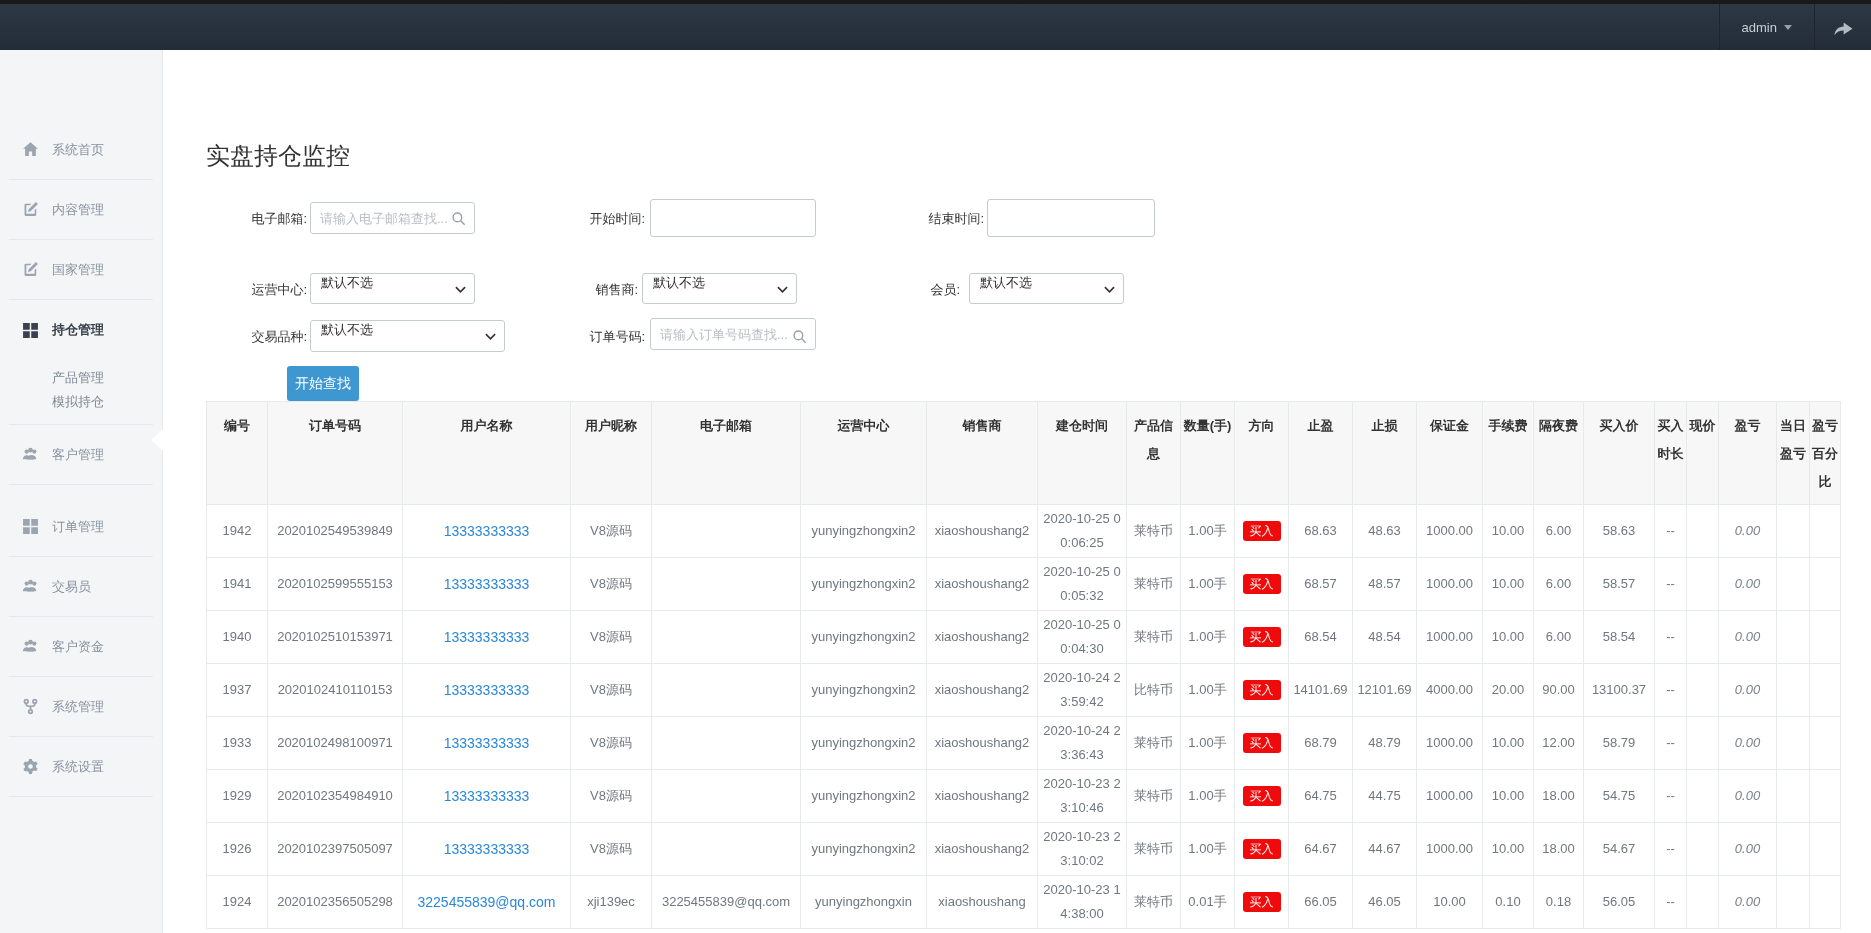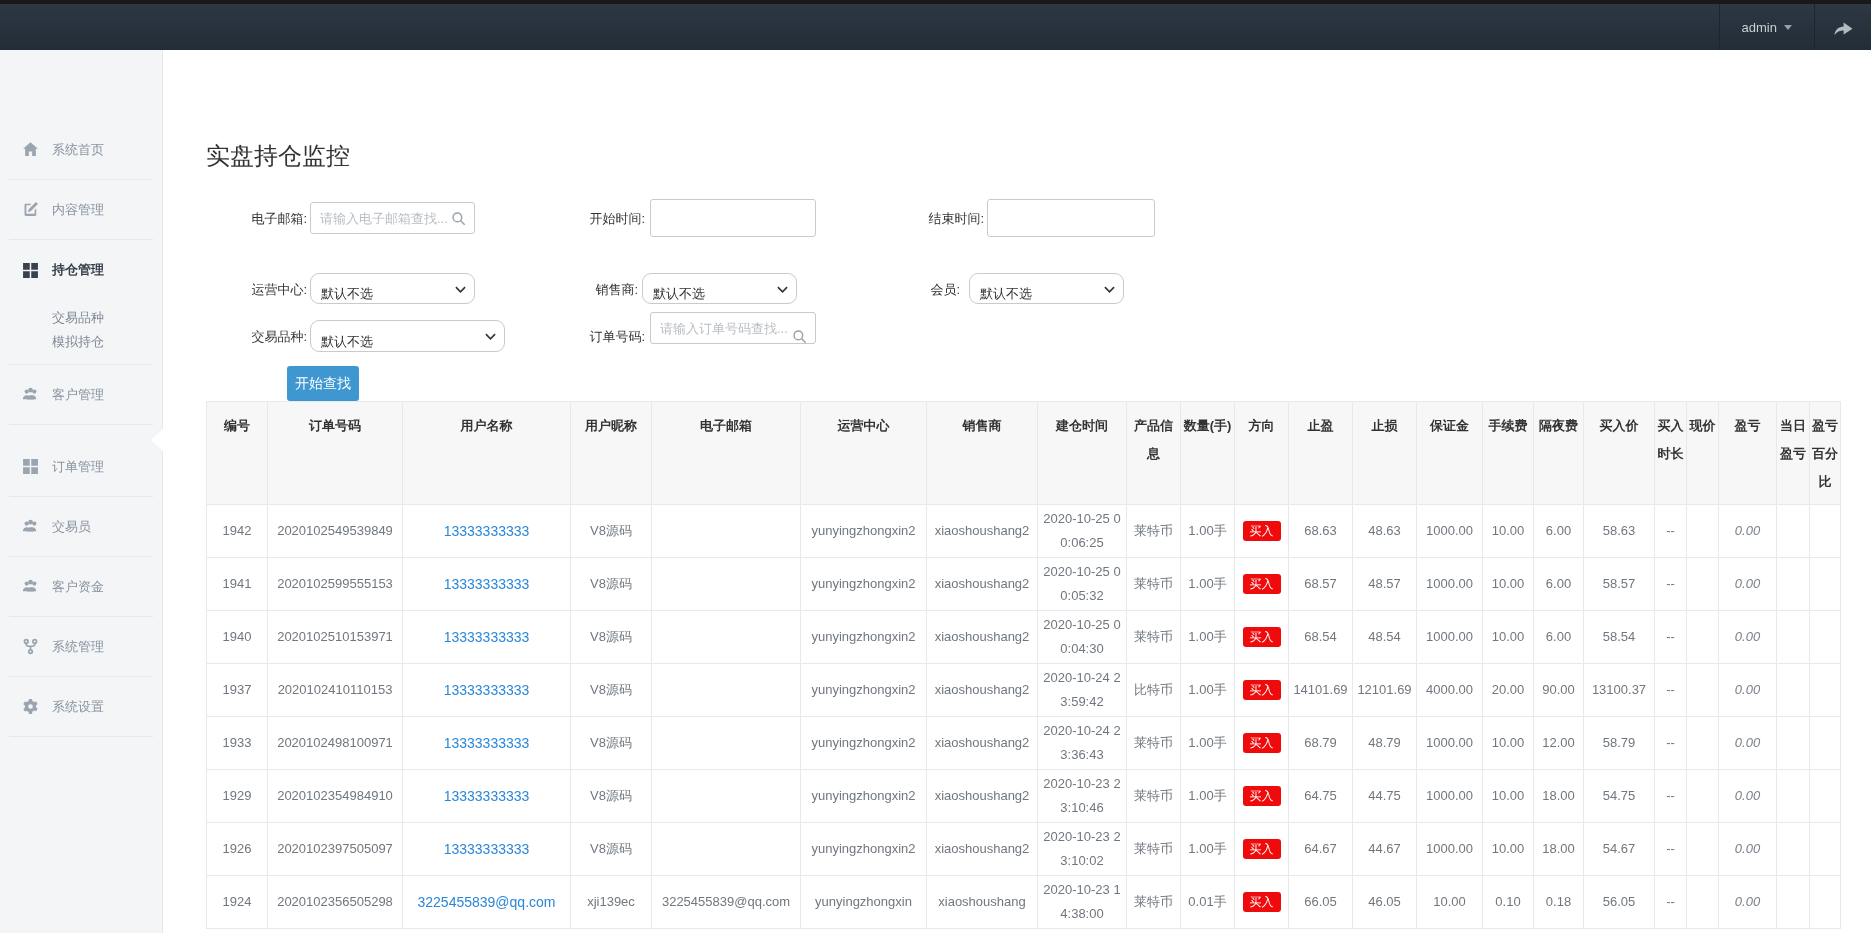--- a/index.html
+++ b/index.html
@@ -34,22 +34,22 @@
   .side-notch { position:absolute; right:-1px; top:379px; width:0; height:0;
     border-top:11px solid transparent; border-bottom:11px solid transparent; border-right:12px solid #fff; }
   
   .content { position:absolute; left:163px; top:50px; right:0; bottom:0; background:#fff; }
   .page-title { position:absolute; left:43px; top:90px; font-size:24px; font-weight:400; color:#333; margin:0; }
   .f-label { position:absolute; width:110px; text-align:right; color:#333; }
   .f-input { position:absolute; border:1px solid #c6cbcf; border-radius:3px; background:#fff;
     padding:0 26px 0 9px; font-size:13px; color:#555; font-family:inherit; outline:none; }
   .f-input.noicon { padding-right:9px; }
   .f-input::placeholder { color:#b9bec3; }
-  .f-select { position:absolute; border:1px solid #c6cbcf; border-radius:9px; background:#fff;
-    display:flex; align-items:flex-end; padding:0 26px 0 10px; color:#333; cursor:pointer; }
+  .f-select { position:absolute; border:1px solid #c6cbcf; border-radius:3px; background:#fff;
+    display:flex; align-items:flex-start; padding:0 26px 0 10px; color:#333; cursor:pointer; }
   .f-select .chev { position:absolute; right:8px; top:50%; margin-top:-3px; }
   .search-ico { position:absolute; width:15px; height:15px; pointer-events:auto; cursor:pointer; }
   .go-btn { position:absolute; left:124px; top:316px; width:72px; height:35px; background:#3e97d0;
     color:#fff; border:none; border-radius:3px; font-size:14px; font-family:inherit; cursor:pointer; }
   
   .tbl-wrap { position:absolute; left:43px; top:351px; }
   table { border-collapse:collapse; table-layout:fixed; width:1634px; font-size:13px; }
   th, td { border:1px solid #e7eaed; text-align:center; word-break:break-all; overflow:hidden; }
   thead th { background:#f7f7f8; color:#333; font-weight:bold; vertical-align:top;
     padding:10px 2px 8px; line-height:28px; }
@@ -87,30 +87,38 @@
         <span>系统首页</span>
       </li>
       <li class="side-item">
         <span class="sicon">
           <svg viewBox="0 0 16 16" fill="currentColor">
             <path d="M13.1 1 15 2.9 8.2 9.7l-2.6.7.7-2.6zM2.6 2.6H9L7.5 4.1H4.1v7.8h7.8V8.5l1.5-1.5v6a1 1 0 0 1-1 1h-9a1 1 0 0 1-1-1v-9.4a1 1 0 0 1 1-1z"></path>
           </svg>
         </span>
         <span>内容管理</span>
       </li>
+      <li class="side-item">
+        <span class="sicon">
+          <svg viewBox="0 0 16 16" fill="currentColor">
+            <path d="M13.1 1 15 2.9 8.2 9.7l-2.6.7.7-2.6zM2.6 2.6H9L7.5 4.1H4.1v7.8h7.8V8.5l1.5-1.5v6a1 1 0 0 1-1 1h-9a1 1 0 0 1-1-1v-9.4a1 1 0 0 1 1-1z"></path>
+          </svg>
+        </span>
+        <span>国家管理</span>
+      </li>
       <li class="side-item active">
         <span class="sicon">
           <svg viewBox="0 0 16 16" fill="currentColor">
             <path d="M1 1h6.3v6.3H1zM8.7 1H15v6.3H8.7zM1 8.7h6.3V15H1zM8.7 8.7H15V15H8.7z"></path>
           </svg>
         </span>
         <span>持仓管理</span>
       </li>
       <ul class="submenu">
-        <li>交易品种</li>
+        <li>产品管理</li>
         <li>模拟持仓</li>
       </ul>
       <li class="side-item">
         <span class="sicon">
           <svg viewBox="0 0 16 16" fill="currentColor">
             <circle cx="4.4" cy="5.2" r="2"></circle>
             <circle cx="11.6" cy="5.2" r="2"></circle>
             <path d="M.8 12.4c0-2.5 1.9-3.7 3.6-3.7 1 0 2 .4 2.7 1.1.7-.7 1.7-1.1 2.7-1.1 1.7 0 3.6 1.2 3.6 3.7z"></path>
             <circle cx="8" cy="3.9" r="2.2"></circle>
             <path d="M4.7 12.8c0-2.8 1.7-4.1 3.3-4.1s3.3 1.3 3.3 4.1z"></path>
@@ -215,21 +223,21 @@
 
   <div class="f-label" style="left:34px; top:278px;">交易品种:</div>
   <div class="f-select" style="left:147px; top:270px; width:195px; height:32px;">
     <span>默认不选</span>
     <svg class="chev" width="11" height="7" viewBox="0 0 12 7" fill="none" stroke="#333" stroke-width="1.8">
         <path d="M1 1l5 5 5-5"></path>
       </svg>
   </div>
 
   <div class="f-label" style="left:372px; top:278px;">订单号码:</div>
-  <input class="f-input" style="left: 487px; top: 262px; width: 166px; height: 32px;" placeholder="请输入订单号码查找...">
+  <input class="f-input" style="left: 487px; top: 268px; width: 166px; height: 32px;" placeholder="请输入订单号码查找...">
   <svg class="search-ico" style="left:629px; top:279px;" viewBox="0 0 16 16" fill="none" stroke="#9aa0a6" stroke-width="1.5">
       <circle cx="6.8" cy="6.8" r="4.6"></circle>
       <path d="M10.3 10.3 14.6 14.6"></path>
     </svg>
 
   <button class="go-btn">开始查找</button>
 
   <div class="tbl-wrap">
     <table>
       <colgroup id="cols">

